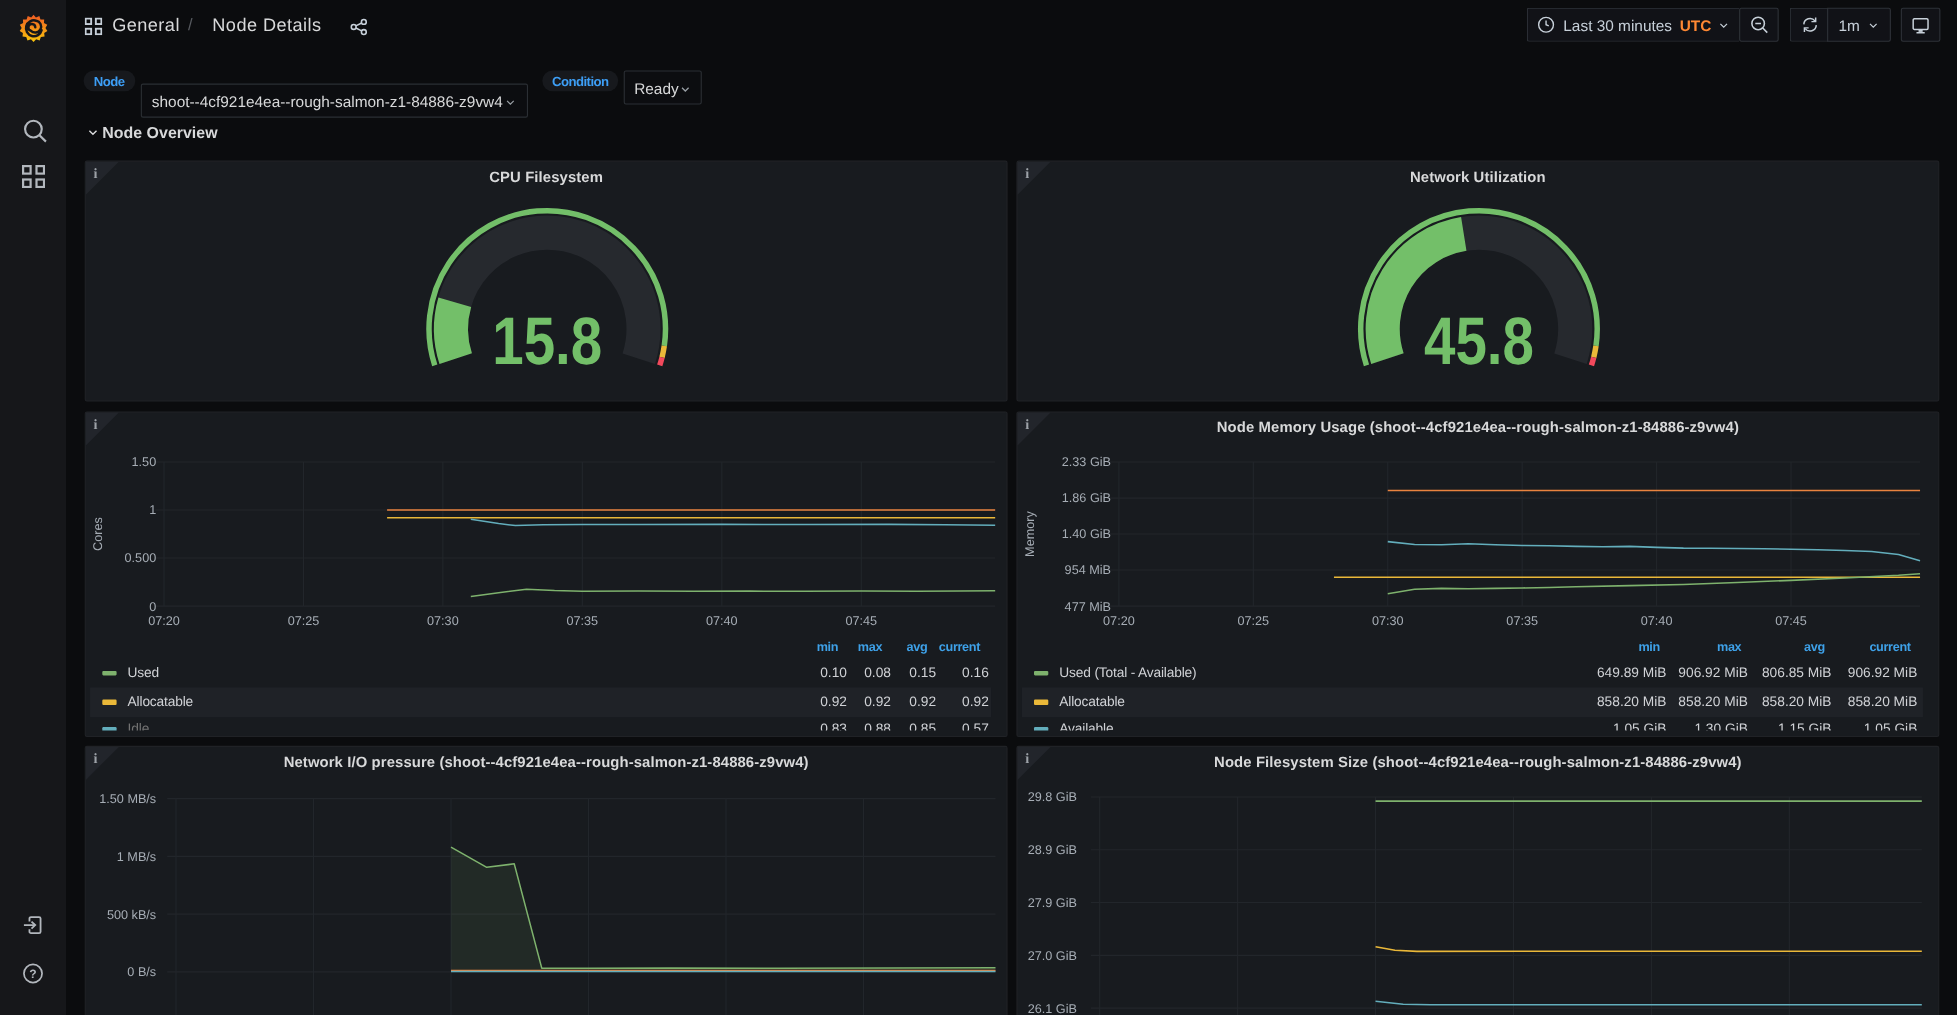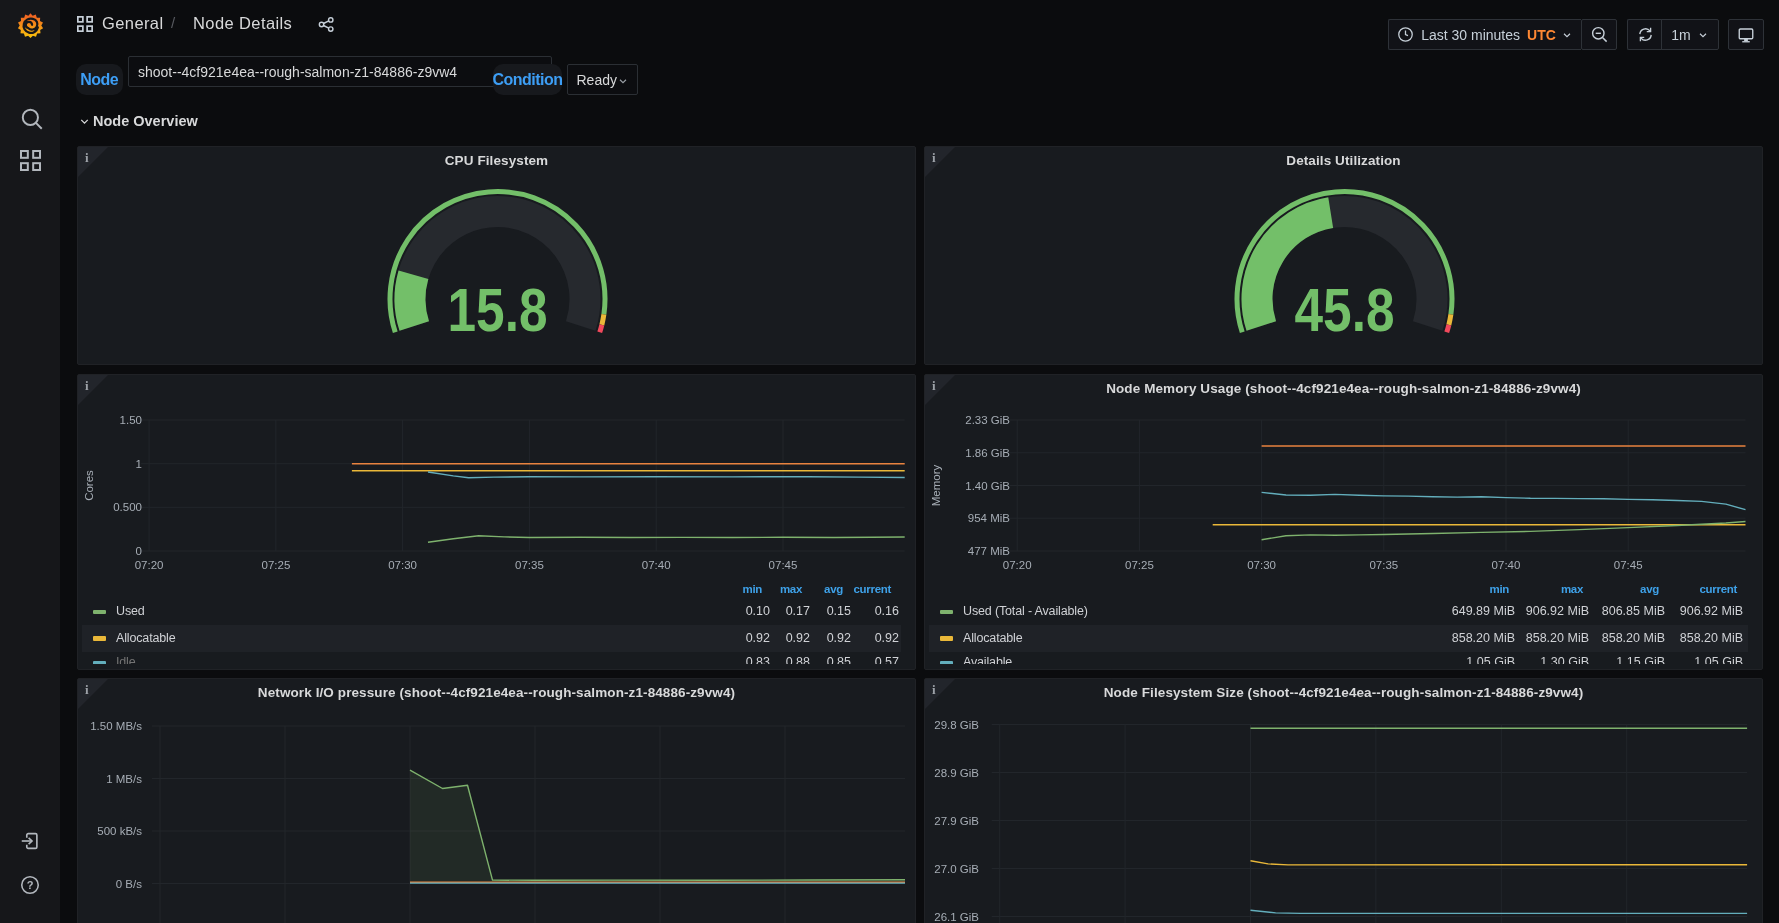--- a/index.html
+++ b/index.html
@@ -1,22 +1,22 @@
 <!DOCTYPE html>
 <html><head><meta charset="utf-8"><style>
 
 * { margin:0; padding:0; box-sizing:border-box; }
 body { width:1779px; height:923px; overflow:hidden; background:#0b0c0e; font-family:"Liberation Sans", sans-serif; position:relative; }
 #sidebar { position:absolute; left:0; top:0; width:60px; height:923px; background:#16171a; }
 .panel { position:absolute; background:#181b1f; border:1px solid #202226; border-radius:2px; }
 .corner { position:absolute; left:0; top:0; width:0; height:0; border-top:30px solid #22252b; border-right:30px solid transparent; }
 .iico { position:absolute; left:7px; top:3px; font-family:"Liberation Serif", serif; font-weight:700; font-size:13px; color:#9DA2A8; }
 .ptitle { position:absolute; left:0; right:0; top:6px; text-align:center; font-size:13.5px; font-weight:700; color:#d8d9da; letter-spacing:0.1px; }
-.btn { position:absolute; background:#111217; border:1px solid #2e3238; border-radius:2px; color:#c7d0d9; font-size:14px; display:flex; align-items:center; justify-content:center;margin-top:12px; }
-.vlabel { position:absolute; height:31px; background:#17191d; border-radius:10px; color:#3d9ef5; font-size:16px; letter-spacing:-0.5px; font-weight:700; display:flex; align-items:center; justify-content:center; }
+.btn { position:absolute; background:#111217; border:1px solid #2e3238; border-radius:2px; color:#c7d0d9; font-size:14px; display:flex; align-items:center; justify-content:center; }
+.vlabel { position:absolute; height:19px; background:#17191d; border-radius:10px; color:#3d9ef5; font-size:12px; letter-spacing:-0.5px; font-weight:700; display:flex; align-items:center; justify-content:center; }
 .vval { position:absolute; height:31px; background:#0c0d10; border:1px solid #2b2f34; border-radius:2px; color:#d8d9da; font-size:14px; display:flex; align-items:center; padding:0 9px; }
 
 </style></head><body>
 <div id="sidebar"></div>
 <svg width="27" height="27" viewBox="0 0 24 24" style="position:absolute;left:17px;top:12px">
 <defs>
       <linearGradient id="lg" x1="0" y1="0" x2="0" y2="1">
 <stop offset="0" stop-color="#EE5A24"></stop>
         <stop offset="1" stop-color="#F9C50B"></stop>
       </linearGradient>
@@ -91,21 +91,21 @@
     </svg>
   </div>
 <div class="btn" style="left:1728px;top:7px;width:36px;height:31px">
     <svg width="18" height="18" viewBox="0 0 24 24">
 <rect x="3" y="4" width="18" height="13" rx="1.5" stroke="#c7d0d9" stroke-width="1.8" fill="none"></rect>
 <rect x="9.5" y="17" width="5" height="3" fill="#c7d0d9"></rect>
 <line x1="7" y1="21" x2="17" y2="21" stroke="#c7d0d9" stroke-width="1.8"></line>
     </svg>
   </div>
 <div class="vlabel" style="left:76px;top:64px;width:46.5px">Node</div>
-<div class="vval" style="left:128px;top:56px;width:424px">
+<div class="vval" style="left:128px;top:76px;width:352px">
     <span style="white-space:nowrap">shoot--4cf921e4ea--rough-salmon-z1-84886-z9vw4</span>
     <span style="margin-left:auto"><svg width="12" height="12" viewBox="0 0 24 24" style="vertical-align:-2px">
         <path d="M6 9.5 L12 15.5 L18 9.5" stroke="#9aa0a6" stroke-width="2.2" fill="none"></path>
       </svg></span>
   </div>
 <div class="vlabel" style="left:493px;top:64px;width:69px">Condition</div>
 <div class="vval" style="left:566.5px;top:64px;width:71.5px">
     <span>Ready</span>
     <span style="margin-left:auto"><svg width="12" height="12" viewBox="0 0 24 24" style="vertical-align:-2px">
         <path d="M6 9.5 L12 15.5 L18 9.5" stroke="#9aa0a6" stroke-width="2.2" fill="none"></path>
@@ -123,21 +123,21 @@
       <path d="M 525.88 167.48 A 107.5 107.5 0 0 1 523.85 177.82" stroke="#EAB839" stroke-width="5" fill="none"></path>
       <path d="M 523.85 177.82 A 107.5 107.5 0 0 1 521.74 185.22" stroke="#F2495C" stroke-width="5" fill="none"></path>
       <path d="M 336.28 179.04 A 87.5 87.5 0 1 1 502.72 179.04" stroke="#26292E" stroke-width="31" fill="none"></path>
       <path d="M 336.28 179.04 A 87.5 87.5 0 0 1 335.44 127.69" stroke="#73BF69" stroke-width="31" fill="none"></path>
       <text x="419.5" y="183.5" text-anchor="middle" font-size="61" font-weight="700" fill="#73BF69" font-family="Liberation Sans, sans-serif" textLength="100" lengthAdjust="spacingAndGlyphs">15.8</text>
     </svg>
   </div>
 <div class="panel" style="left:924px;top:146px;width:839px;height:219px">
     <div class="corner"></div>
     <div class="iico">i</div>
-    <div class="ptitle">Details Utilization</div>
+    <div class="ptitle">Network Utilization</div>
     <svg width="839" height="219" viewBox="0 0 839 219" style="position:absolute;left:0;top:0">
       <path d="M 317.26 185.22 A 107.5 107.5 0 1 1 525.88 167.48" stroke="#73BF69" stroke-width="5" fill="none"></path>
       <path d="M 525.88 167.48 A 107.5 107.5 0 0 1 523.85 177.82" stroke="#EAB839" stroke-width="5" fill="none"></path>
       <path d="M 523.85 177.82 A 107.5 107.5 0 0 1 521.74 185.22" stroke="#F2495C" stroke-width="5" fill="none"></path>
       <path d="M 336.28 179.04 A 87.5 87.5 0 1 1 502.72 179.04" stroke="#26292E" stroke-width="31" fill="none"></path>
       <path d="M 336.28 179.04 A 87.5 87.5 0 0 1 405.70 65.59" stroke="#73BF69" stroke-width="31" fill="none"></path>
       <text x="419.5" y="183.5" text-anchor="middle" font-size="61" font-weight="700" fill="#73BF69" font-family="Liberation Sans, sans-serif" textLength="100" lengthAdjust="spacingAndGlyphs">45.8</text>
     </svg>
   </div>
 <div class="panel" style="left:77px;top:374px;width:839px;height:296px">
@@ -172,21 +172,21 @@
     </svg>
     <div style="position:absolute;left:0;right:0;top:202px;height:87px;overflow:hidden">
       <div style="position:absolute;left:4px;right:14px;top:48px;height:26.5px;background:rgba(200,210,225,0.045)"></div>
       <div style="position:absolute;right:153px;top:5.5px;font-size:11.5px;letter-spacing:-0.3px;font-weight:700;color:#3ea1e8">min</div>
       <div style="position:absolute;right:113px;top:5.5px;font-size:11.5px;letter-spacing:-0.3px;font-weight:700;color:#3ea1e8">max</div>
       <div style="position:absolute;right:72px;top:5.5px;font-size:11.5px;letter-spacing:-0.3px;font-weight:700;color:#3ea1e8">avg</div>
       <div style="position:absolute;right:24px;top:5.5px;font-size:11.5px;letter-spacing:-0.3px;font-weight:700;color:#3ea1e8">current</div>
       <div style="position:absolute;left:14.5px;top:32.5px;width:13px;height:4.5px;border-radius:1px;background:#7EB26D"></div>
       <div style="position:absolute;left:38px;top:27px;font-size:12.5px;letter-spacing:-0.15px;color:#d0d2d6">Used</div>
       <div style="position:absolute;right:145px;top:27px;font-size:12.5px;color:#d0d2d6">0.10</div>
-      <div style="position:absolute;right:105px;top:27px;font-size:12.5px;color:#d0d2d6">0.17</div>
+      <div style="position:absolute;right:105px;top:27px;font-size:12.5px;color:#d0d2d6">0.08</div>
       <div style="position:absolute;right:64px;top:27px;font-size:12.5px;color:#d0d2d6">0.15</div>
       <div style="position:absolute;right:16px;top:27px;font-size:12.5px;color:#d0d2d6">0.16</div>
       <div style="position:absolute;left:14.5px;top:59.0px;width:13px;height:4.5px;border-radius:1px;background:#EAB839"></div>
       <div style="position:absolute;left:38px;top:53.5px;font-size:12.5px;letter-spacing:-0.15px;color:#d0d2d6">Allocatable</div>
       <div style="position:absolute;right:145px;top:53.5px;font-size:12.5px;color:#d0d2d6">0.92</div>
       <div style="position:absolute;right:105px;top:53.5px;font-size:12.5px;color:#d0d2d6">0.92</div>
       <div style="position:absolute;right:64px;top:53.5px;font-size:12.5px;color:#d0d2d6">0.92</div>
       <div style="position:absolute;right:16px;top:53.5px;font-size:12.5px;color:#d0d2d6">0.92</div>
       <div style="position:absolute;left:14.5px;top:83.5px;width:13px;height:4.5px;border-radius:1px;background:#63AEBC"></div>
       <div style="position:absolute;left:38px;top:78px;font-size:12.5px;letter-spacing:-0.15px;color:#737373">Idle</div>

